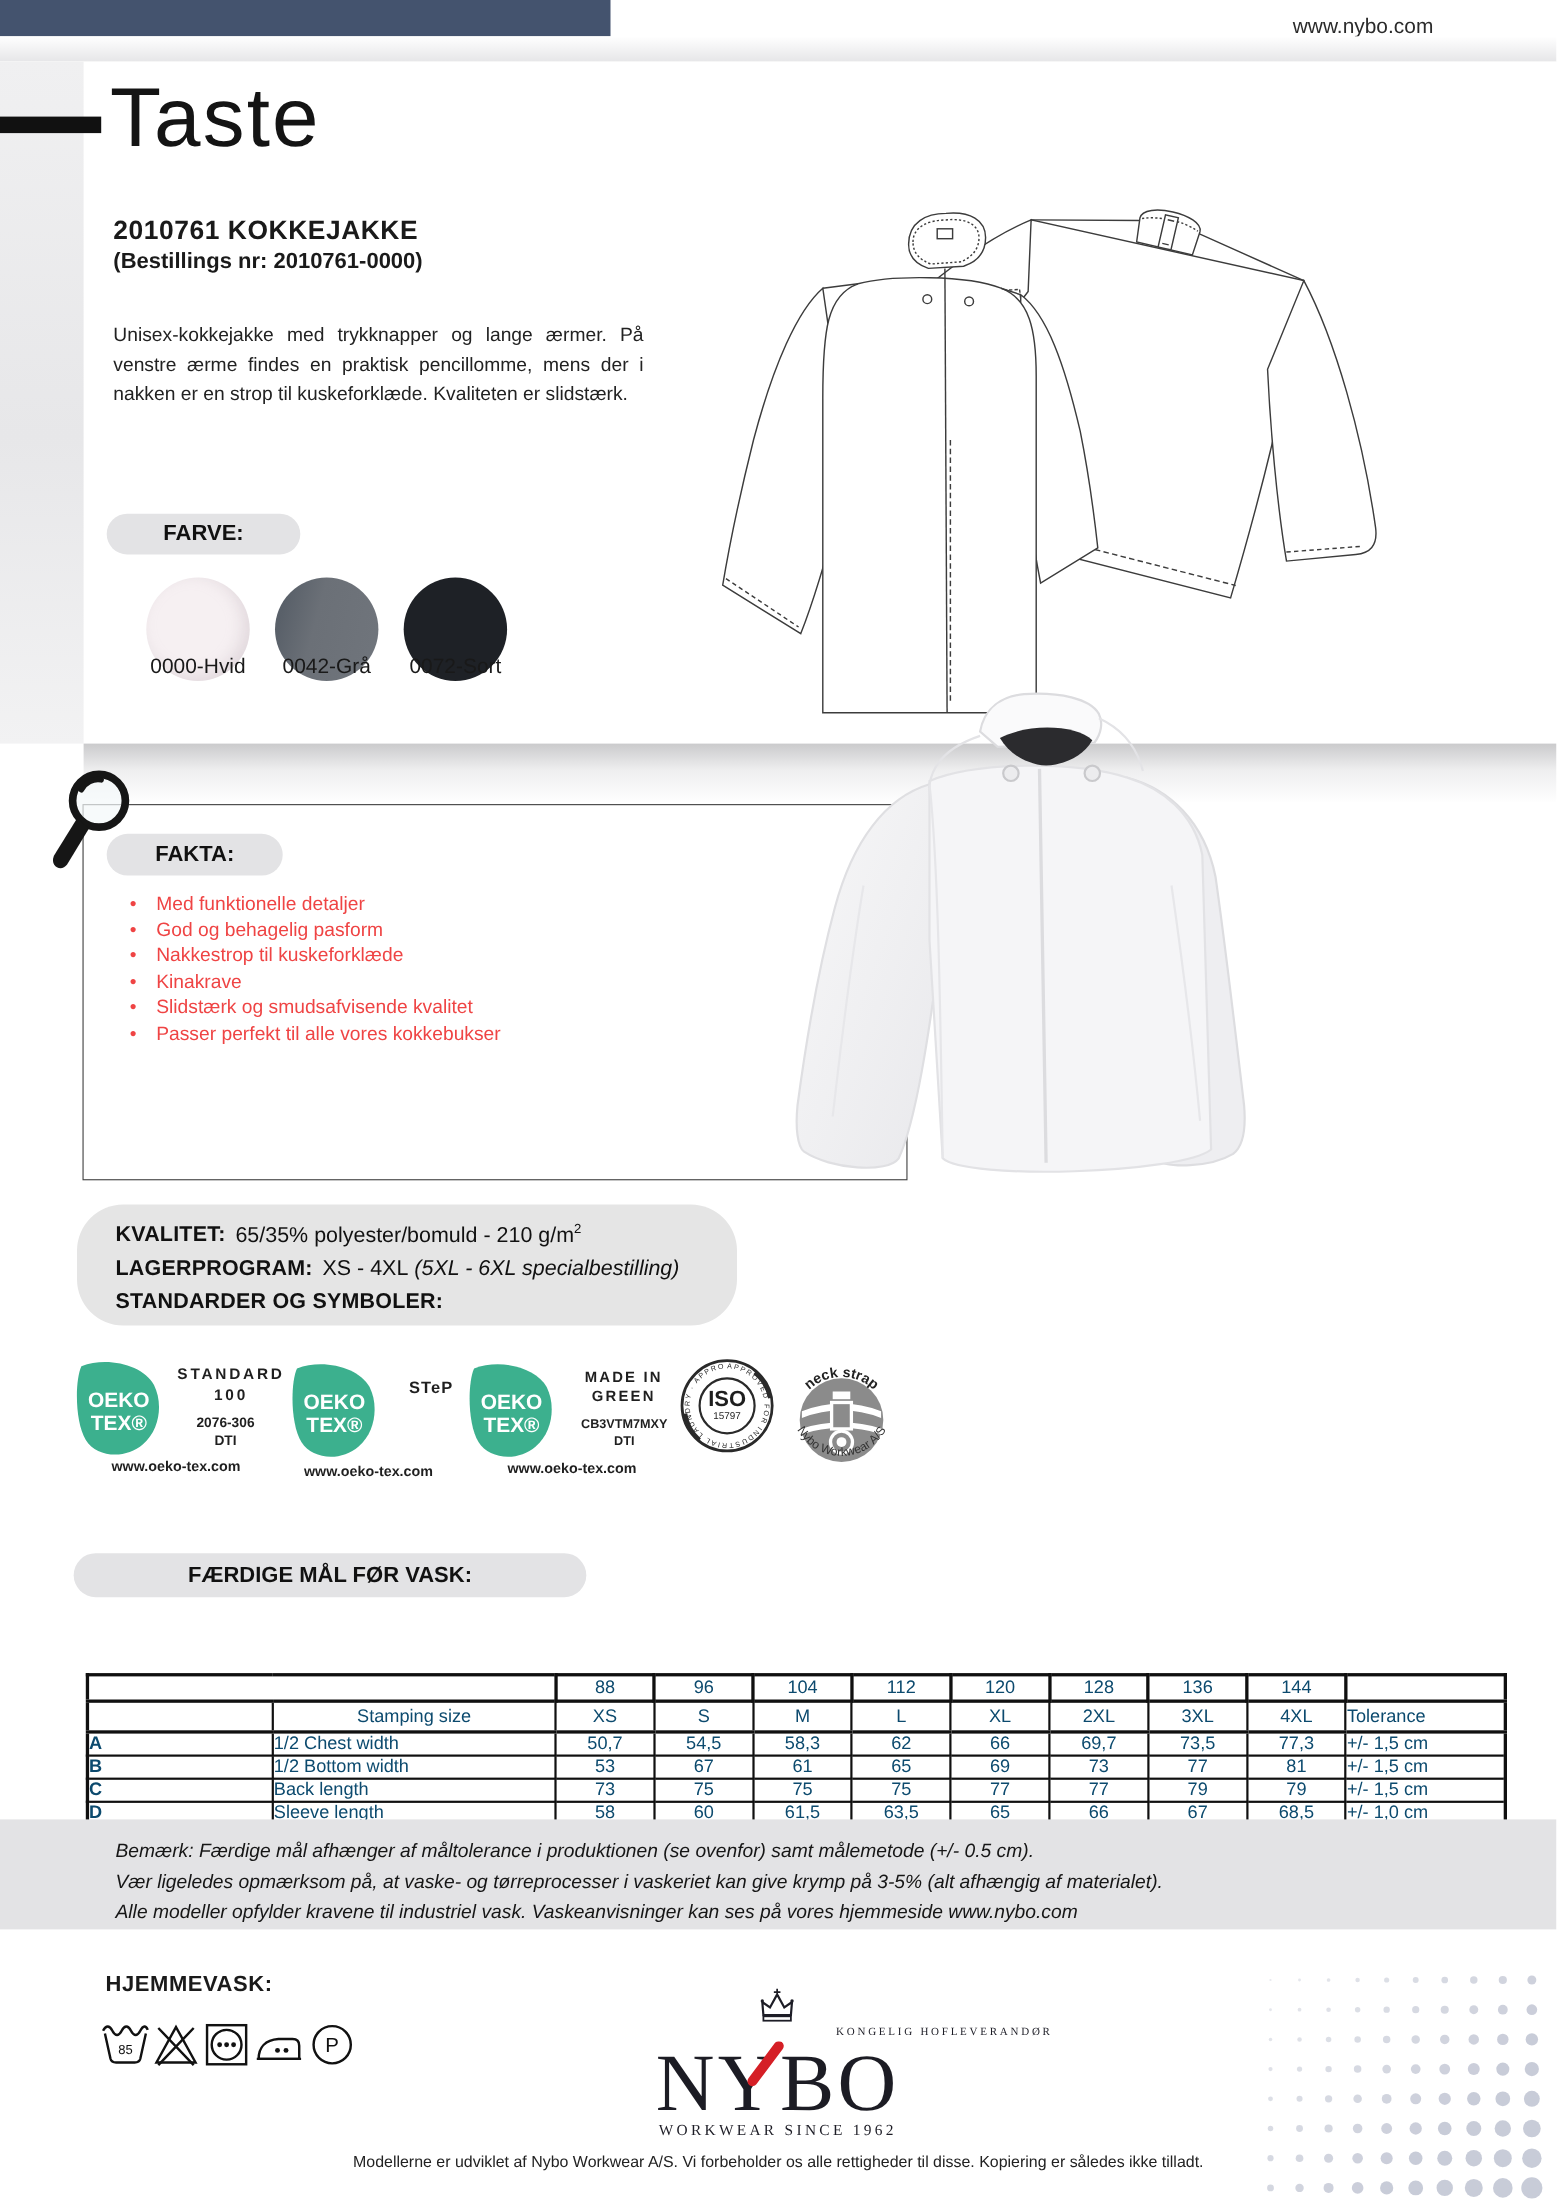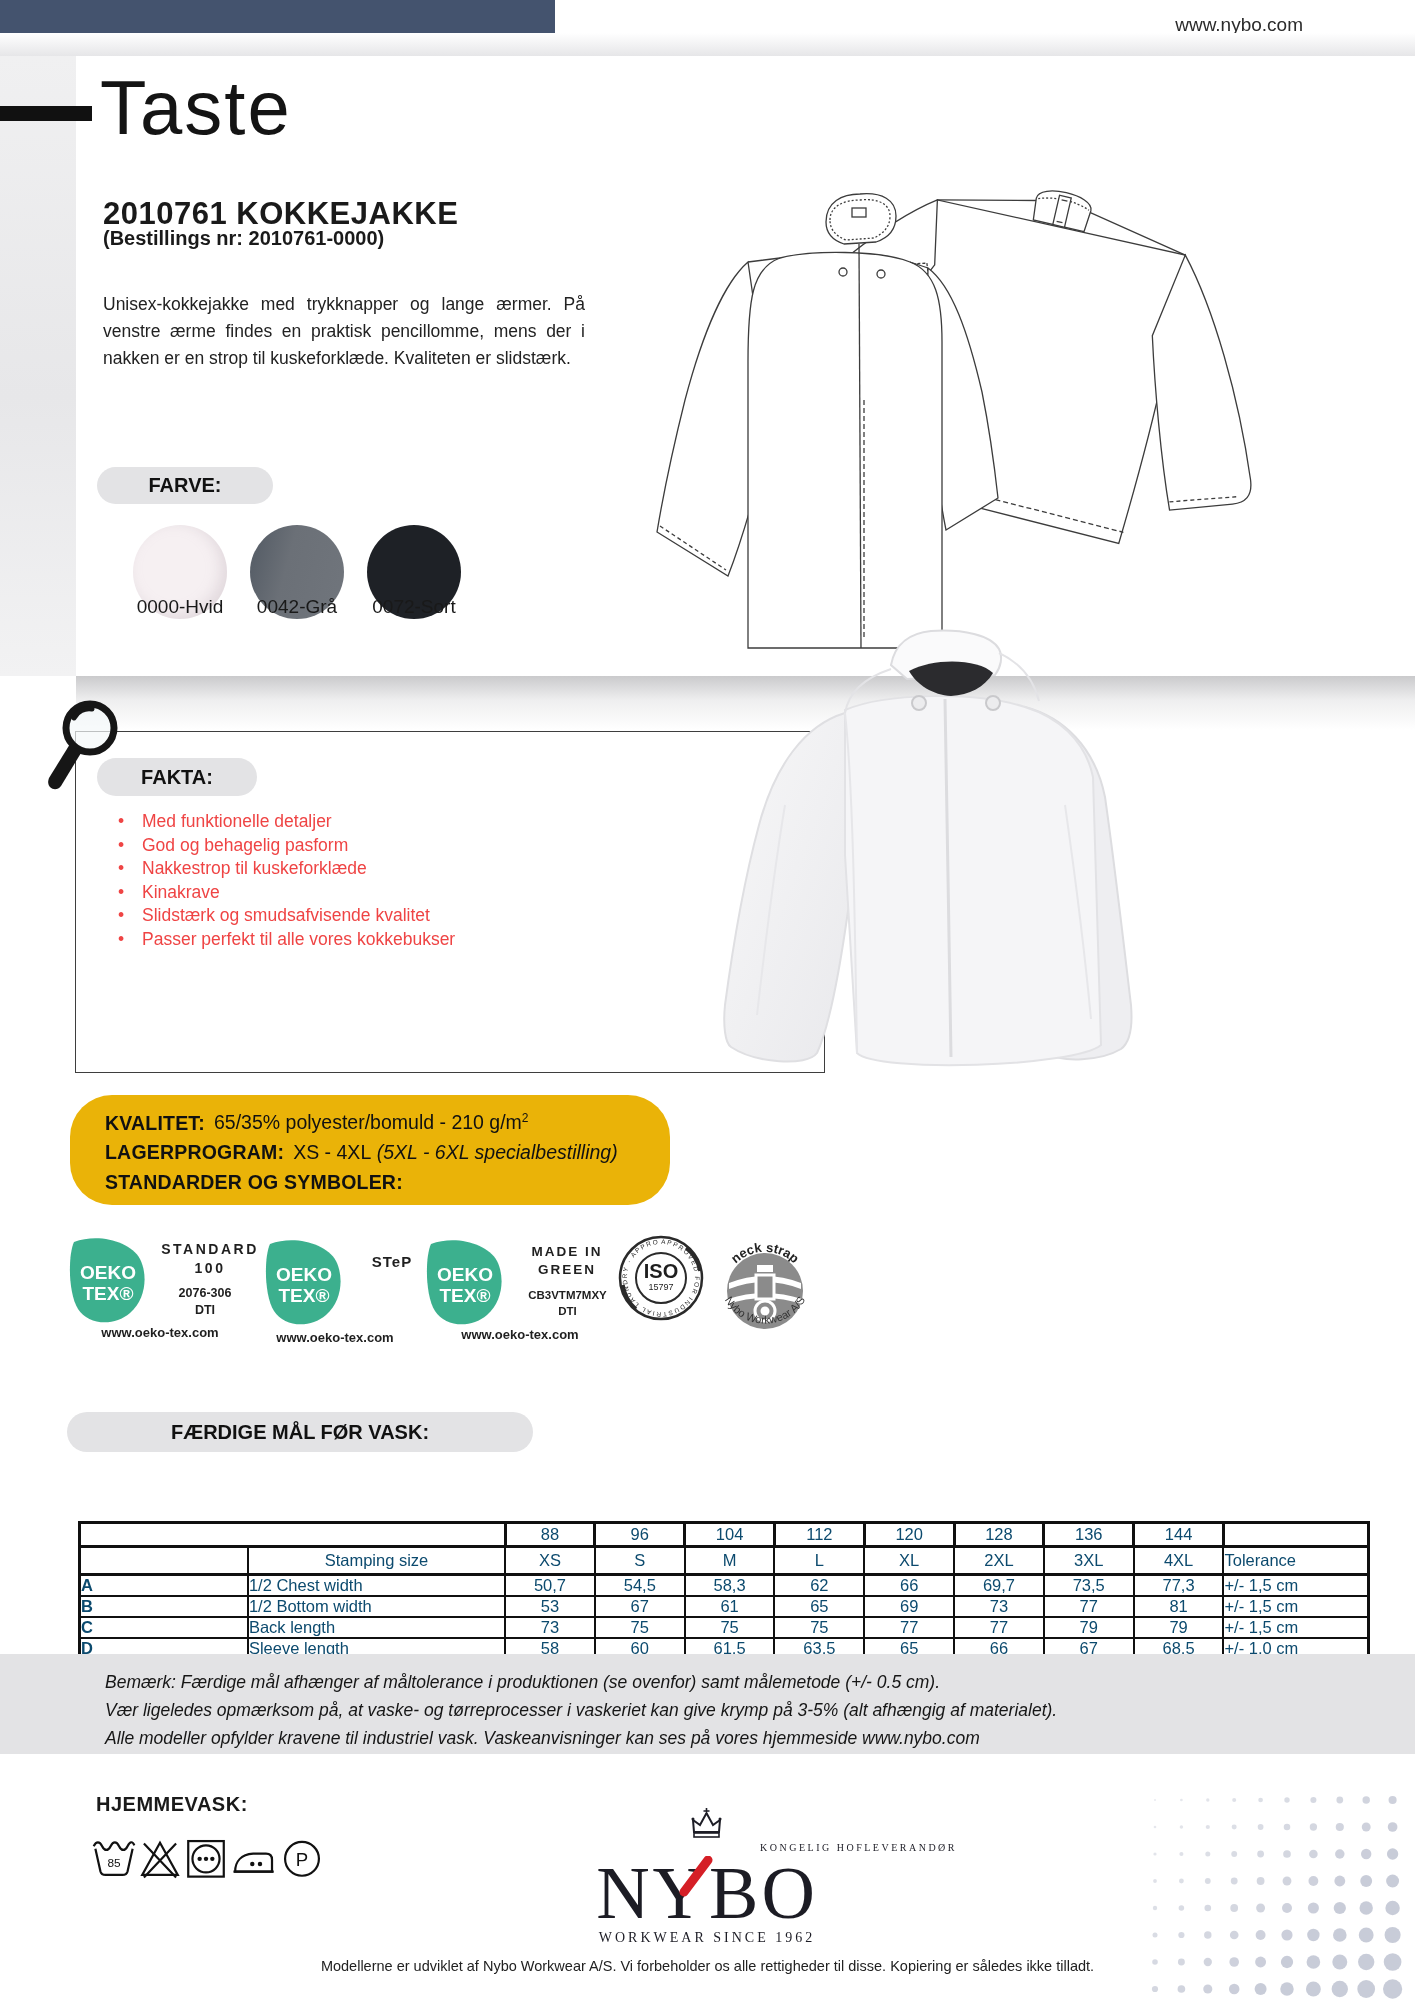--- a/index.html
+++ b/index.html
@@ -9,40 +9,40 @@
   
   .topbar{left:0;top:0;width:555px;height:33px;background:#44536e;}
   .siteurl{right:112px;top:14px;font-size:19px;color:#2b2b2b;}
   .topshade{left:0;top:33px;width:1415px;height:23px;background:linear-gradient(#ffffff,#e6e6e8);}
   .card{left:0;top:56px;width:1415px;height:620px;background:#fff;}
   .leftstrip{left:0;top:56px;width:76px;height:620px;background:linear-gradient(to bottom,#f0f0f1,#e7e7e9 55%,#f2f2f3);}
   .cardshadow{left:76px;top:676px;width:1339px;height:54px;
       background:linear-gradient(to bottom,rgba(80,80,86,.30),rgba(120,120,126,.12) 45%,rgba(255,255,255,0));}
   .dash{left:0;top:106px;width:92px;height:15px;background:#111;}
   .title{left:100px;top:64px;font-size:76px;font-weight:300;letter-spacing:2px;color:#141414;}
-  .prodcode{left:103px;top:196px;font-size:31px;font-weight:bold;letter-spacing:.5px;}
+  .prodcode{left:103px;top:196px;font-size:24px;font-weight:bold;letter-spacing:.5px;}
   .orderno{left:103px;top:227px;font-size:20px;font-weight:bold;}
   .desc{left:103px;top:291px;width:482px;font-size:17.5px;line-height:27px;text-align:justify;color:#222;}
   
   .pill{background:#e3e3e5;border-radius:20px;display:flex;align-items:center;justify-content:center;
         font-weight:bold;color:#111;}
   .farvepill{left:97px;top:467px;width:176px;height:37px;font-size:20px;}
   .faktapill{left:97px;top:758px;width:160px;height:38px;font-size:20px;}
   .maalpill{left:67px;top:1412px;width:466px;height:40px;font-size:20px;}
   
   .swatch{border-radius:50%;width:94px;height:94px;top:525px;}
   .swlabel{top:596px;font-size:19px;color:#191919;text-align:center;width:140px;}
   
   .faktabox{left:75px;top:731px;width:748px;height:340px;border:1.5px solid #3e3e3e;z-index:1;}
   .facts{left:112px;top:810px;width:560px;z-index:2;}
   .facts ul{list-style:none;margin:0;padding:0;}
   .facts li{font-size:17.5px;line-height:23.6px;color:#ef4444;padding-left:30px;position:relative;}
   .facts li::before{content:"•";position:absolute;left:6px;}
   
-  .kvalbox{left:70px;top:1095px;width:600px;height:110px;background:#eab308;border-radius:42px;
+  .kvalbox{left:70px;top:1095px;width:600px;height:110px;background:#e5e5e5;border-radius:42px;
       display:flex;flex-direction:column;justify-content:center;padding-left:35px;box-sizing:border-box;}
   .kvalline{font-size:19.5px;line-height:30px;color:#111;}
   .kvalline b{letter-spacing:.2px;}
   .kvalline .val{margin-left:9px;}
   .kvalline .it{font-style:italic;}
   sup{font-size:12px;}
   
   .certtxt{position:absolute;text-align:center;color:#1f1f1f;font-weight:bold;}
   .oekotext{fill:#fff;font-weight:bold;font-family:"Liberation Sans",sans-serif;}
   

